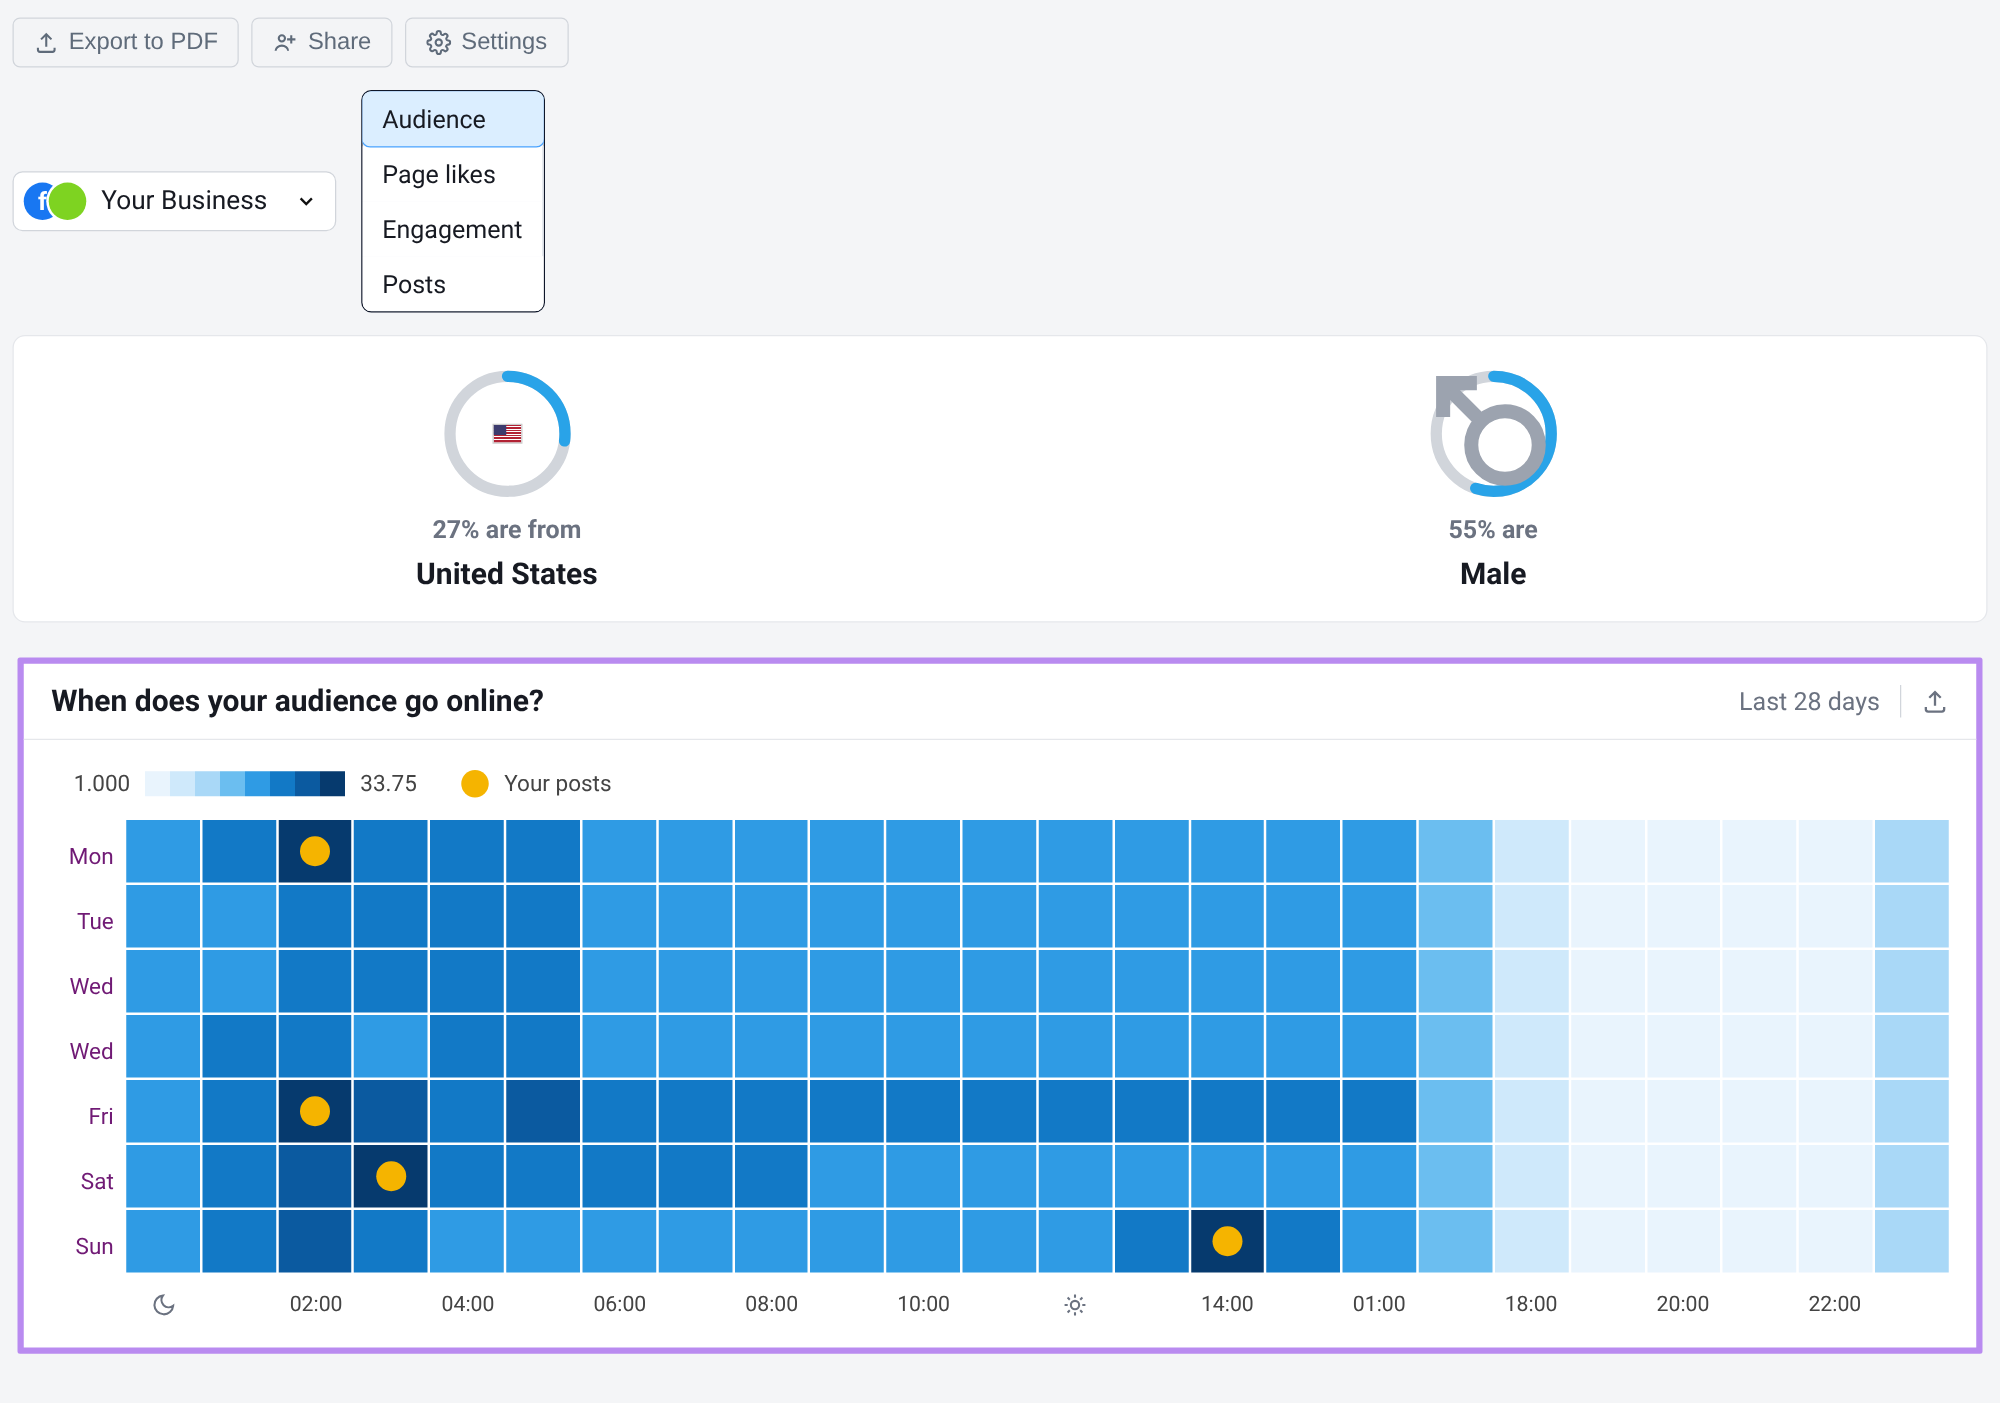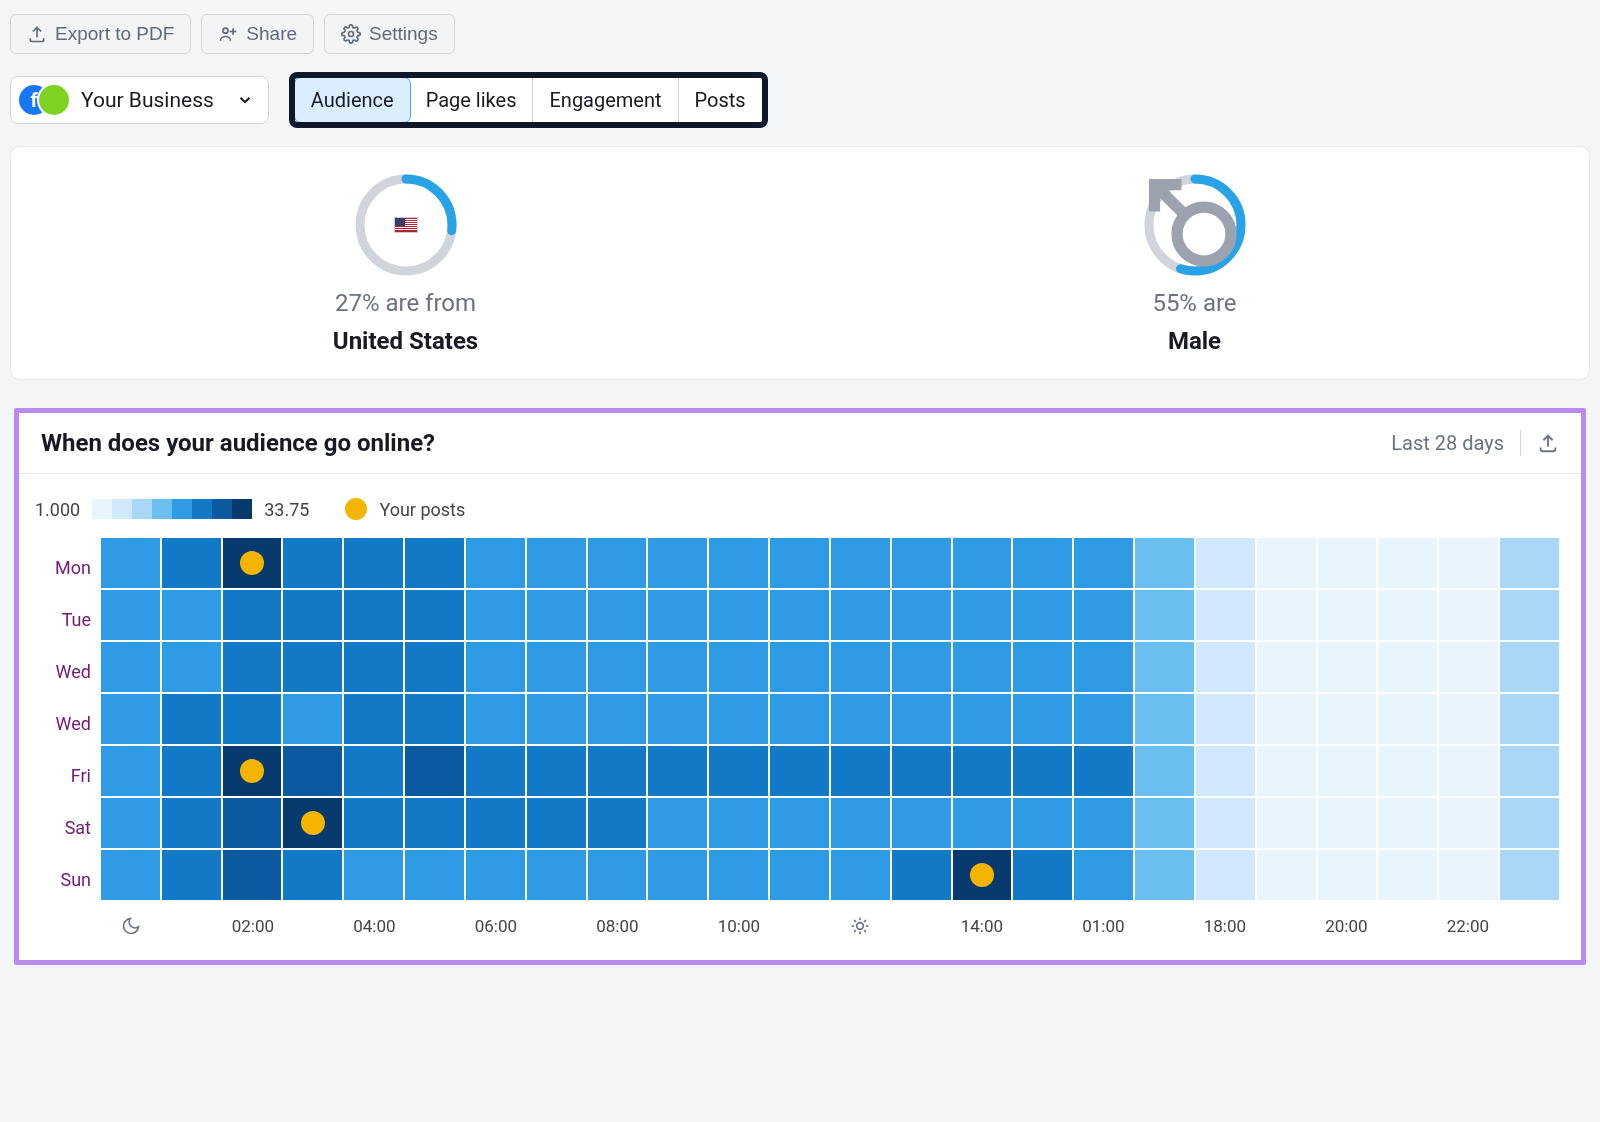--- a/index.html
+++ b/index.html
@@ -44,53 +44,53 @@
   .biz-icons { position:relative; width:48px; height:34px; }
   .biz-icons .fb, .biz-icons .gr {
     position:absolute; width:30px; height:30px; border-radius:50%; top:2px;
     box-shadow:0 0 0 2px #fff;
   }
   .biz-icons .fb { left:0; background:#1877f2; display:flex; align-items:center; justify-content:center; }
   .biz-icons .fb::after { content:"f"; color:#fff; font-weight:700; font-size:20px; }
   .biz-icons .gr { left:20px; background:#7ed321; }
   .biz-select svg { width:18px; height:18px; margin-left:8px; }
 
-  .seg { display:flex; border:6px solid #0f172a; border-radius:8px; overflow:hidden; }
+  .seg { display:flex; border:1px solid #0f172a; border-radius:8px; overflow:hidden;flex-direction:column; }
   .seg-item { padding:10px 16px; font-size:20px; cursor:pointer; border-right:1px solid #cfd6df; background:#fff; }
   .seg-item:last-child { border-right:none; }
   .seg-item.active { background:#dbeeff; border:1px solid #4aa3ff; color:#171a22; margin:-1px; border-radius:7px; position:relative; z-index:1; }
 
   
   .stats-card {
     margin:0 10px; background:#fff; border:1px solid #e5e7eb; border-radius:10px;
     display:flex; padding:24px 0;
   }
   .stat { flex:1; display:flex; flex-direction:column; align-items:center; gap:10px; }
   .donut { width:108px; height:108px; position:relative; }
   .donut svg { width:100%; height:100%; transform:rotate(-90deg); }
   .donut .ring-bg { fill:none; stroke:#d1d5db; stroke-width:9; }
   .donut .ring-fg { fill:none; stroke:#29a3e8; stroke-width:9; stroke-linecap:round; }
   .donut .center { position:absolute; inset:0; display:flex; align-items:center; justify-content:center; }
-  .stat-upper { color:#6b7280; font-size:24px; }
+  .stat-upper { color:#6b7280; font-size:20px;font-weight:bold; }
   .stat-lower { font-size:24px; font-weight:700; }
   .barmini { width:110px; height:80px; display:flex; align-items:flex-end; justify-content:center; gap:8px; margin-top:14px; margin-bottom:14px;}
   .barmini div { width:14px; background:#d1d5db; border-radius:2px; }
   .barmini .hot { background:#29a3e8; }
 
   
   .heat-card {
     margin:28px 14px 20px 14px; background:#fff; border:5px solid #b98bf0; border-radius:2px;
     padding:0;
   }
   .heat-head { display:flex; justify-content:space-between; align-items:center; padding:16px 22px; border-bottom:1px solid #e5e7eb; }
   .heat-title { font-size:24px; font-weight:700; }
   .heat-meta { display:flex; align-items:center; gap:16px; color:#6b7280; font-size:20px; }
   .heat-meta .divider { width:1px; height:26px; background:#d1d5db; }
 
-  .legend { display:flex; align-items:center; gap:12px; padding:24px 0 10px 16px; color:#444; font-size:18px; }
+  .legend { display:flex; align-items:center; gap:12px; padding:24px 0 10px 40px; color:#444; font-size:18px; }
   .legend .scale { display:flex; }
   .legend .scale span { width:20px; height:20px; }
   .legend .dot { width:22px; height:22px; background:#f5b400; border-radius:50%; margin-left:24px; }
 
   .heat-body { padding:8px 22px 22px 22px; }
   .heat-grid { display:flex; gap:0; }
   .day-labels { display:flex; flex-direction:column; gap:2px; margin-right:10px; margin-top:4px;}
   .day-labels div { height:50px; display:flex; align-items:center; justify-content:flex-end; font-size:18px; color:#701a75; width:50px;}
   .cells-wrap { flex:1; }
   .cells { display:grid; grid-template-columns:repeat(24, 1fr); grid-template-rows:repeat(7, 50px); gap:2px; }

